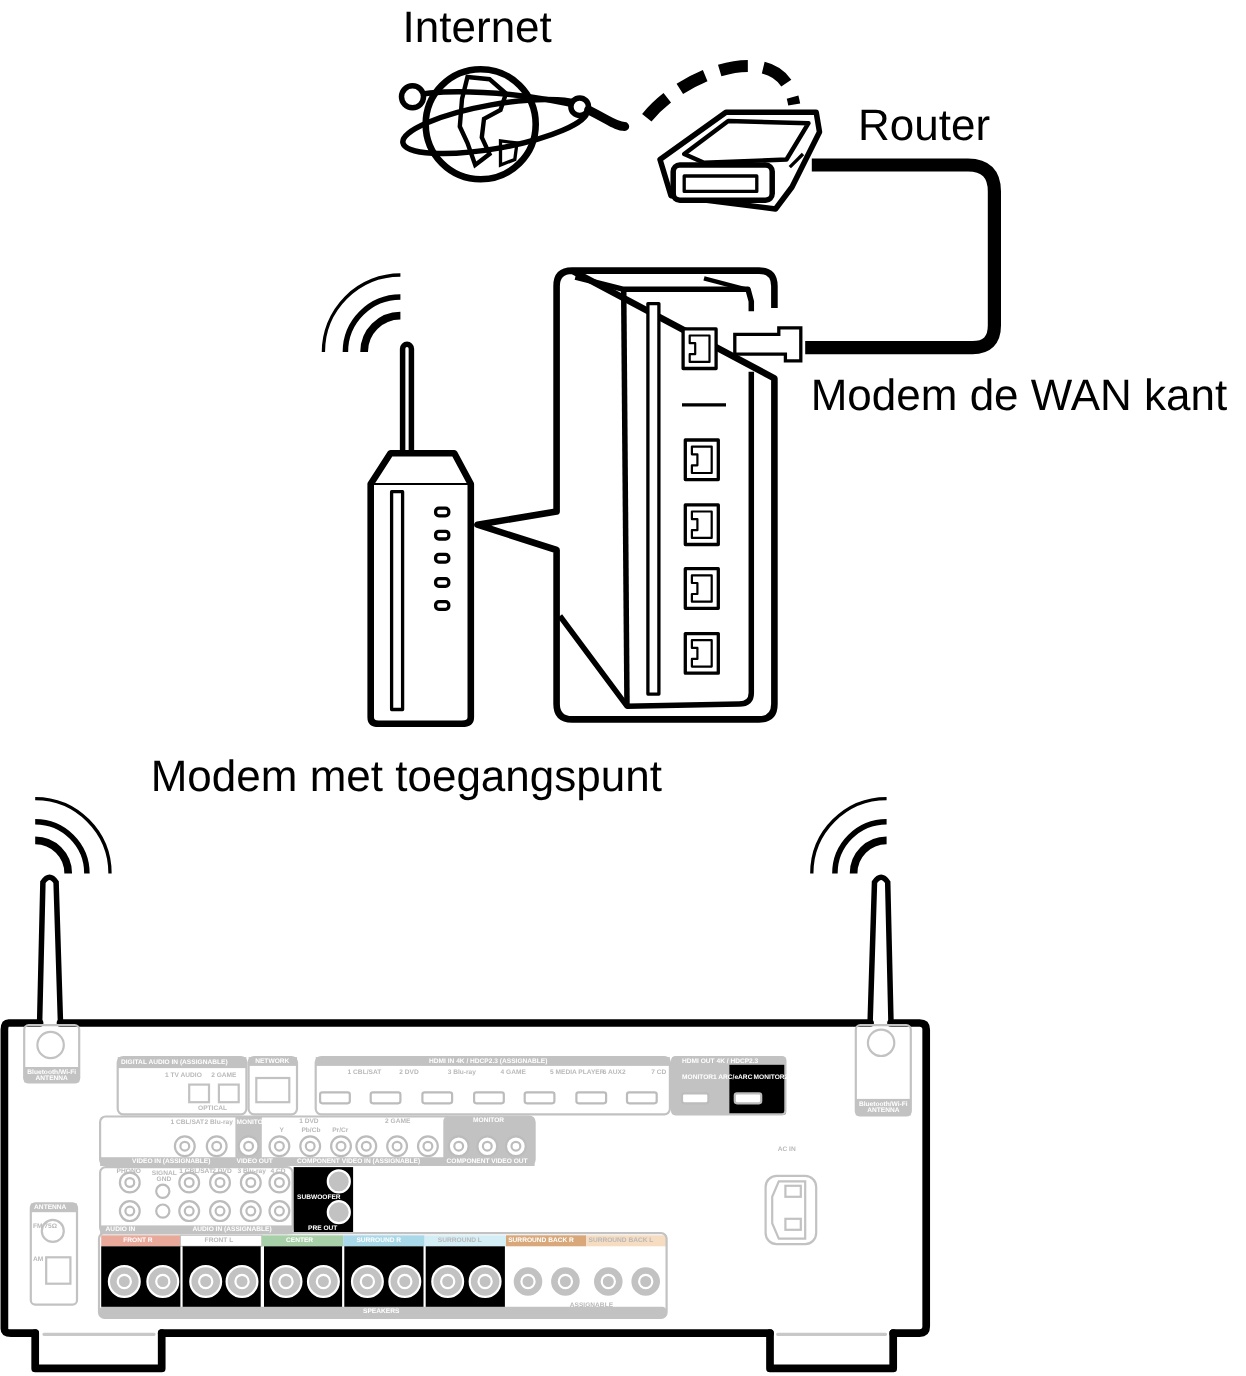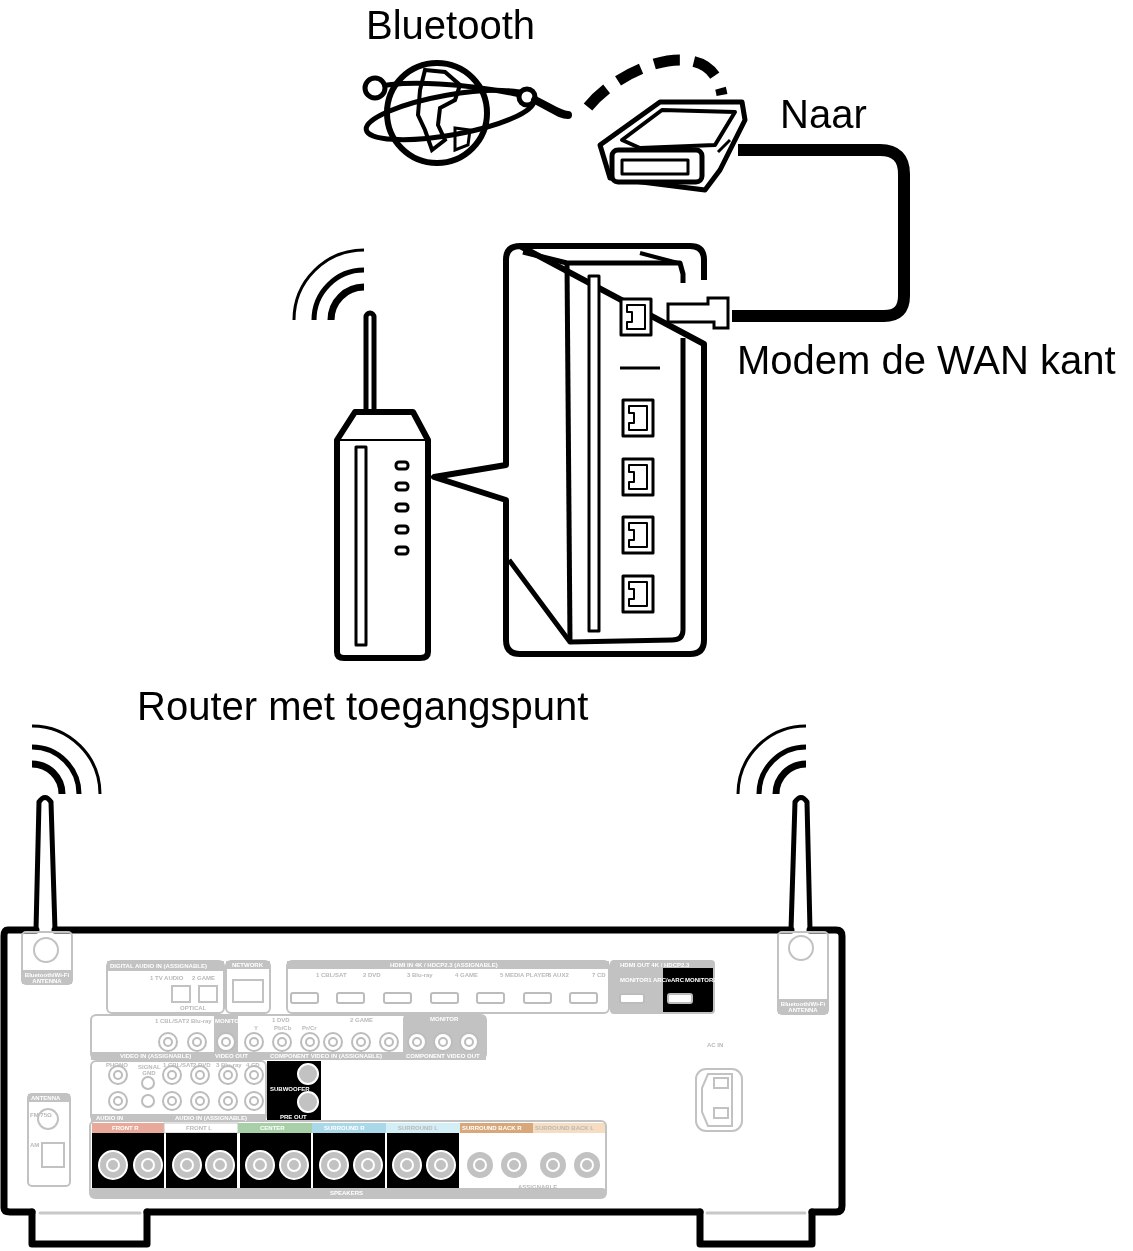--- a/index.html
+++ b/index.html
@@ -268,24 +268,24 @@
       <circle cx="368" cy="1165" r="6"></circle>
     <circle cx="407" cy="1165" r="6"></circle>
       <circle cx="441" cy="1165" r="6"></circle>
     <circle cx="480" cy="1165" r="6"></circle>
       <circle cx="514" cy="1165" r="6"></circle>
     <circle cx="553" cy="1165" r="6"></circle>
       <circle cx="587" cy="1165" r="6"></circle>
   </g>
 </svg>
 
-<div class="lbl big" style="left:366px; top:5px;">Bluetooth</div>
-<div class="lbl big" style="left:780px; top:94px;">Naar</div>
+<div class="lbl big" style="left:366px; top:5px;">Internet</div>
+<div class="lbl big" style="left:780px; top:94px;">Router</div>
 <div class="lbl big" style="left:737px; top:340px;">Modem de WAN kant</div>
-<div class="lbl big" style="left:137px; top:686px;">Router met toegangspunt</div>
+<div class="lbl big" style="left:137px; top:686px;">Modem met toegangspunt</div>
 
 <div class="pt w" style="left:22px; top:972px; width:50px; white-space:normal;">Bluetooth/Wi-Fi ANTENNA</div>
 <div class="pt w" style="left:778px; top:1001px; width:50px; white-space:normal;">Bluetooth/Wi-Fi ANTENNA</div>
 <div class="pt w" style="left:110px; top:963px;">DIGITAL AUDIO IN (ASSIGNABLE)</div>
 <div class="pt" style="left:150px; top:975px;">1 TV AUDIO</div>
 <div class="pt" style="left:192px; top:975px;">2 GAME</div>
 <div class="pt" style="left:180px; top:1005px;">OPTICAL</div>
 <div class="pt w" style="left:232px; top:962px;">NETWORK</div>
 <div class="pt w" style="left:390px; top:962px;">HDMI IN 4K / HDCP2.3 (ASSIGNABLE)</div>
 

